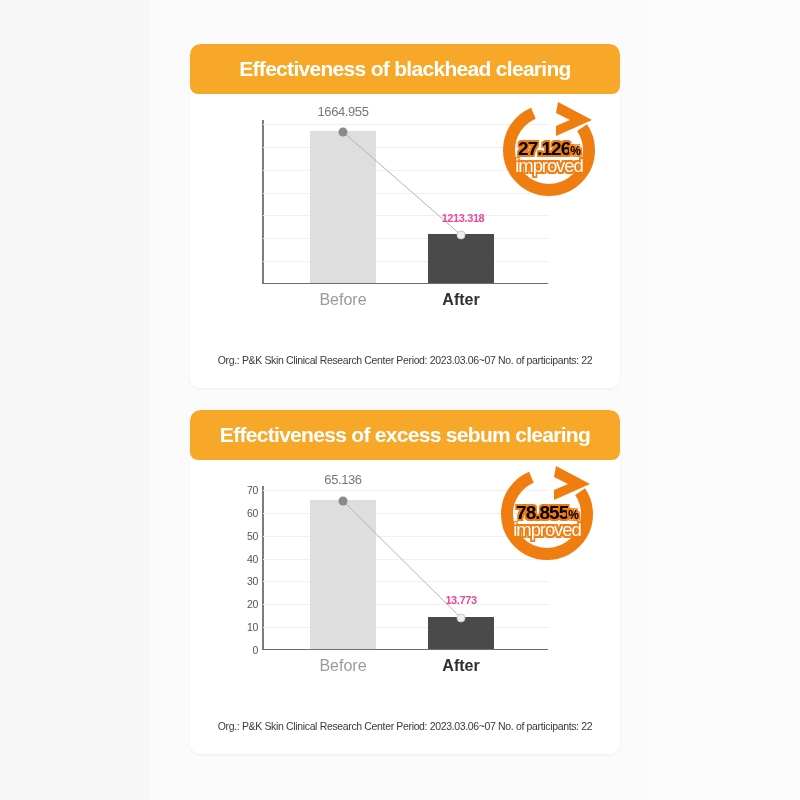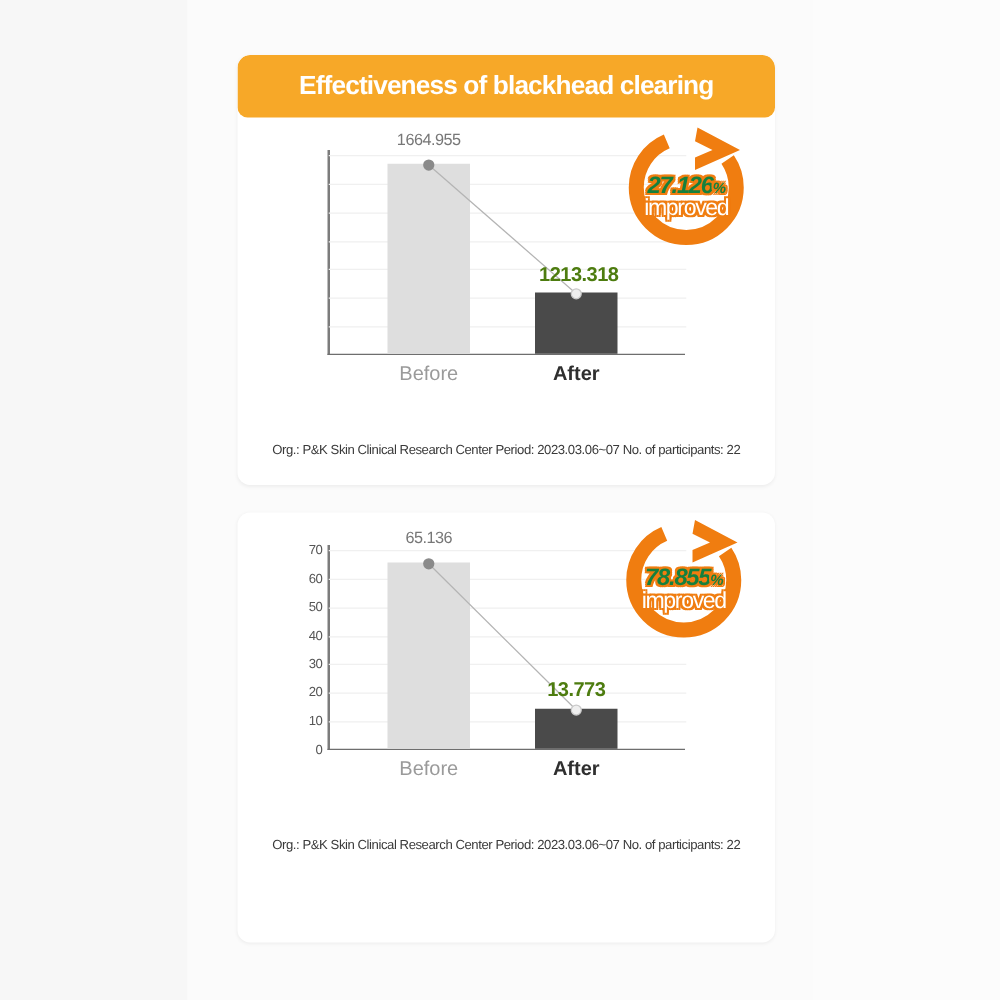--- a/index.html
+++ b/index.html
@@ -162,22 +162,22 @@
     position: absolute;
     transform: translateX(-50%);
     white-space: nowrap;
   }
   .val-before {
     font-size: 13px;
     color: #777777;
     letter-spacing: -0.4px;
   }
   .val-after {
-    font-size: 16px;
-    color: #4d7c0f;
+    font-size: 11px;
+    color: #ec4899;
     font-weight: bold;
     letter-spacing: -0.4px;
   }
 
   .x-label {
     position: absolute;
     transform: translateX(-50%);
     font-size: 16px;
     white-space: nowrap;
   }
@@ -195,32 +195,31 @@
     position: absolute;
     left: 0; top: 0;
     width: 118px; height: 102px;
     display: flex;
     flex-direction: column;
     align-items: center;
     justify-content: center;
     pointer-events: none;
   }
   .badge-pct {
-    color: #15803d;
+    color: #000000;
     font-size: 19px;
     font-weight: bold;
     letter-spacing: -1px;
     text-shadow:
       -1.6px -1.6px 0 #f07d10, 1.6px -1.6px 0 #f07d10,
       -1.6px  1.6px 0 #f07d10, 1.6px  1.6px 0 #f07d10,
       -1.6px 0 0 #f07d10, 1.6px 0 0 #f07d10,
       0 -1.6px 0 #f07d10, 0 1.6px 0 #f07d10;
     margin-top: 16px;
     line-height: 1;
-    font-style: italic;
   }
   .badge-pct .sym { font-size: 12px; }
   .badge-improved {
     color: #ffffff;
     font-size: 18.5px;
     font-weight: normal;
     letter-spacing: -1.1px;
     text-shadow:
       -1.6px -1.6px 0 #f07d10, 1.6px -1.6px 0 #f07d10,
       -1.6px  1.6px 0 #f07d10, 1.6px  1.6px 0 #f07d10,
@@ -304,20 +303,23 @@
           </div>
         </div>
 
       </div>
 
       <div class="footnote">Org.: P&amp;K Skin Clinical Research Center  Period: 2023.03.06~07  No. of participants: 22</div>
     </div>
   </div>
 
   <div class="card" id="card-2">
+    <div class="card-header">
+      <div class="card-header-title">Effectiveness of excess sebum clearing</div>
+    </div>
     <div class="card-body">
 
       <div class="chart">
 
         <div class="y-axis">
           <div class="y-tick" style="top:0px">70</div>
           <div class="y-tick" style="top:22.8px">60</div>
           <div class="y-tick" style="top:45.7px">50</div>
           <div class="y-tick" style="top:68.5px">40</div>
           <div class="y-tick" style="top:91.4px">30</div>

